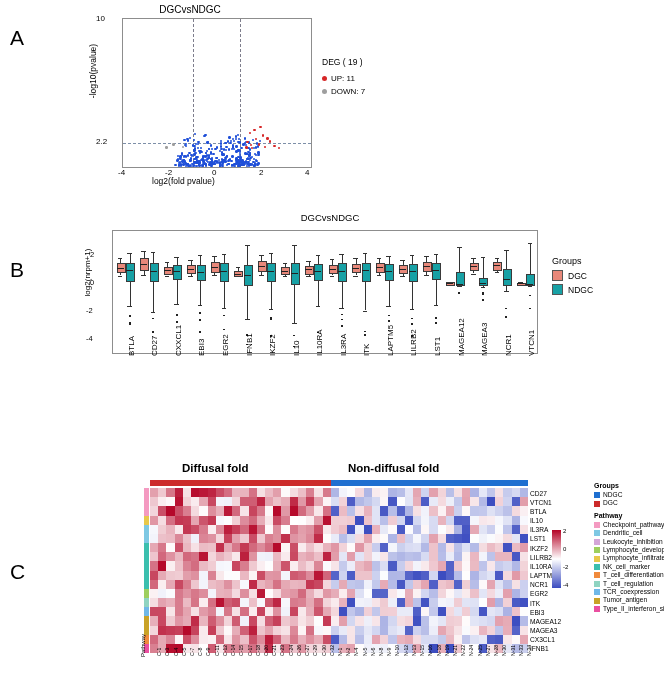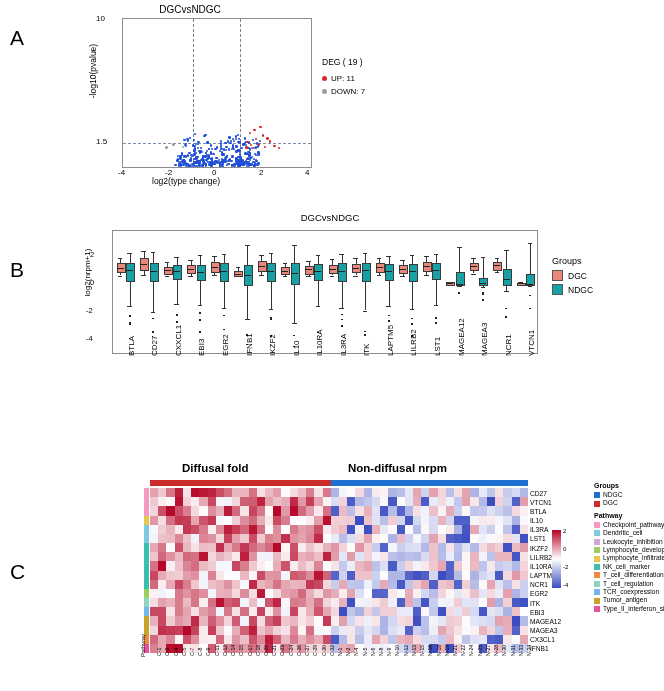--- a/index.html
+++ b/index.html
@@ -46,23 +46,23 @@
   .sample-label{position:absolute;font-size:5.2px;transform:rotate(-90deg);transform-origin:left top;white-space:nowrap;}
   .hm-cell{position:absolute;}
 </style>
 </head>
 <body>
 
 <div class="panel-letter" style="left:10px;top:26px;">A</div>
 <div id="panelA">
   <div class="title">DGCvsNDGC</div>
   <div class="ylab">-log10(pvalue)</div>
-  <div class="xlab">log2(type change)</div>
+  <div class="xlab">log2(fold pvalue)</div>
   <div class="vaxis-label" style="left:36px;top:10px;">10</div>
-  <div class="vaxis-label" style="left:36px;top:133px;">1.5</div>
+  <div class="vaxis-label" style="left:36px;top:133px;">2.2</div>
   <div class="vaxis-label" style="left:58px;top:164px;">-4</div>
   <div class="vaxis-label" style="left:105px;top:164px;">-2</div>
   <div class="vaxis-label" style="left:152px;top:164px;">0</div>
   <div class="vaxis-label" style="left:199px;top:164px;">2</div>
   <div class="vaxis-label" style="left:245px;top:164px;">4</div>
 
   <div id="volcano-plot-area">
     <div class="vline" style="left:70px;"></div>
     <div class="vline" style="left:117px;"></div>
     <div class="hline" style="top:124px;"></div>
@@ -727,21 +727,21 @@
     <div class="row">
       <span class="sw" style="background:#17a1a5;"></span>
       <span>NDGC</span>
     </div>
   </div>
 </div>
 
 <div class="panel-letter" style="left:10px;top:560px;">C</div>
 <div id="panelC">
   <div class="type-label" style="left:122px;">Diffusal fold</div>
-  <div class="type-label" style="left:288px;">Non-diffusal nrpm</div>
+  <div class="type-label" style="left:288px;">Non-diffusal fold</div>
   <div class="grp-bar" style="left:90px;width:181px;background:#cc2b2b;"></div>
   <div class="grp-bar" style="left:271px;width:197px;background:#1f6fd0;"></div>
 
   <div id="heatmap-area">
       <div class="hm-cell" style="left:0.00px;top:0.00px;width:8.62px;height:9.57px;background:rgb(227,160,173);"></div>
       <div class="hm-cell" style="left:8.22px;top:0.00px;width:8.62px;height:9.57px;background:rgb(239,200,207);"></div>
       <div class="hm-cell" style="left:16.43px;top:0.00px;width:8.62px;height:9.57px;background:rgb(214,118,136);"></div>
       <div class="hm-cell" style="left:24.65px;top:0.00px;width:8.62px;height:9.57px;background:rgb(188,30,61);"></div>
       <div class="hm-cell" style="left:32.87px;top:0.00px;width:8.62px;height:9.57px;background:rgb(246,226,230);"></div>
       <div class="hm-cell" style="left:41.09px;top:0.00px;width:8.62px;height:9.57px;background:rgb(183,13,46);"></div>

